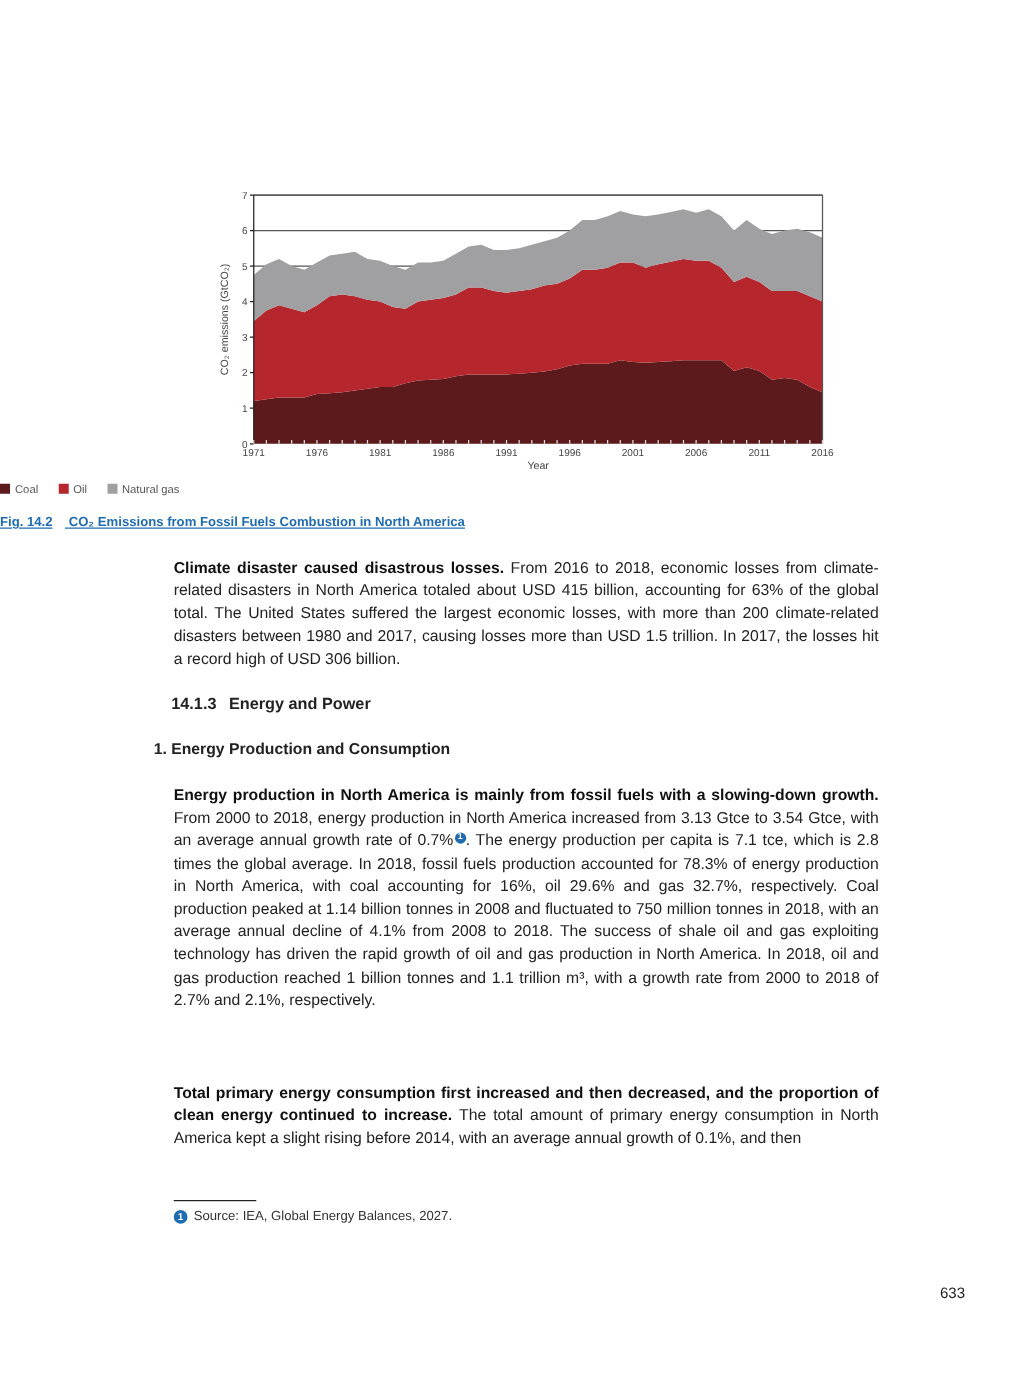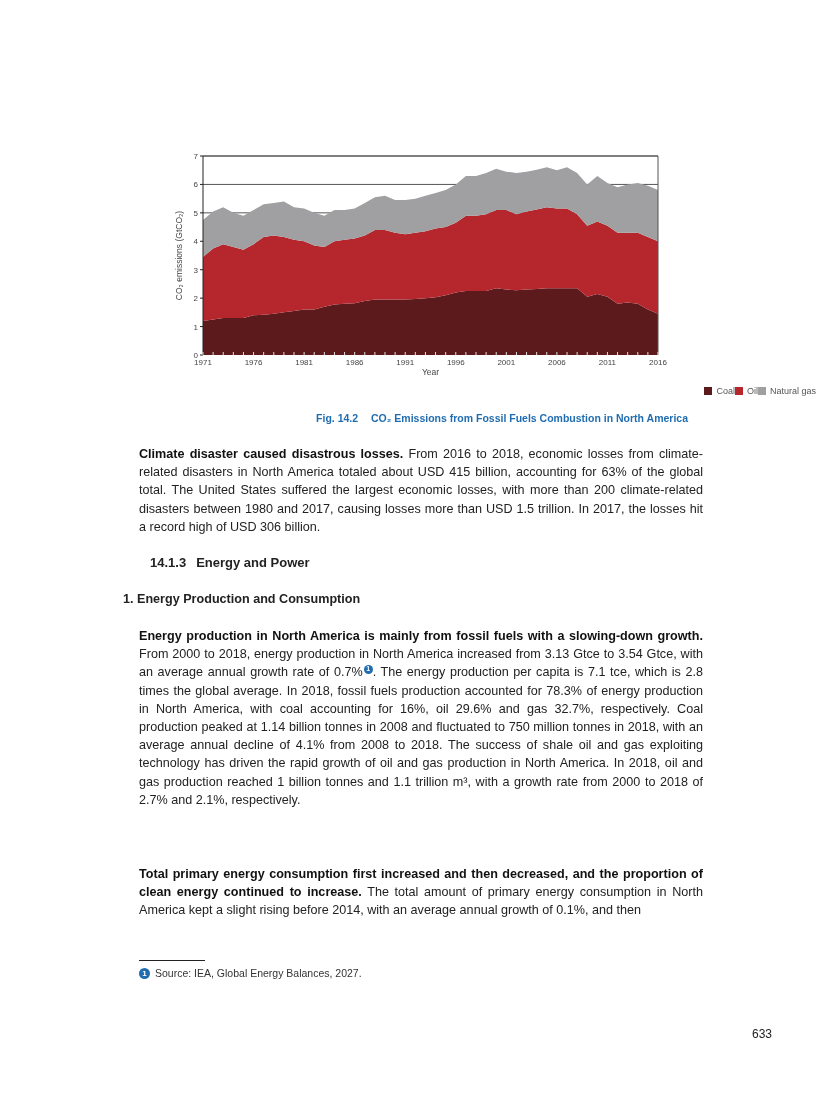--- a/index.html
+++ b/index.html
@@ -1,26 +1,26 @@
 <!DOCTYPE html>
 <html><head>
 <meta charset="utf-8">
 <style>
   html, body { margin: 0; padding: 0; background: #ffffff; }
   body { width: 816px; height: 1100px; position: relative; font-family: "Liberation Sans", sans-serif; color: #1a1a1a; overflow: hidden; }
   .chart-wrap { position: absolute; left: 170px; top: 148px; width: 510px; height: 260px; }
   #chart-svg { position: absolute; left: 0; top: 0; }
-  .legend { position: absolute; left: 0; top: 386px; width: 816px; display: flex; justify-content: flex-end; font-size: 9px; color: #555; }
+  .legend { position: absolute; left: 0; top: 386px; width: 816px; display: flex; justify-content: flex-start; gap: 16px; font-size: 9px; color: #555; }
   .legend-item { display: flex; align-items: center; gap: 4px; }
   .legend-swatch { width: 8px; height: 8px; display: inline-block; }
-  .fig-caption { position: absolute; top: 412px; left: 0; width: 688px; text-align: right; font-size: 10.5px; font-weight: bold; color: #1f6db0; }
+  .fig-caption { position: absolute; top: 412px; left: 0; width: 688px; text-align: left; font-size: 10.5px; font-weight: bold; color: #1f6db0; text-decoration: underline; }
   .fig-caption .fig-num { margin-right: 10px; }
   .body-text { position: absolute; left: 139px; width: 564px; font-size: 12.6px; line-height: 18.2px; text-align: justify; color: #222; }
   .body-text b { color: #111; }
-  .heading1 { position: absolute; left: 150px; top: 555px; font-size: 13px; font-weight: bold; color: #222; }
+  .heading1 { position: absolute; left: 137px; top: 555px; font-size: 13px; font-weight: bold; color: #222; }
   .heading1 .num { margin-right: 10px; }
   .heading2 { position: absolute; left: 123px; top: 592px; font-size: 12.6px; font-weight: bold; color: #222; }
   .footnote-rule { position: absolute; left: 139px; top: 960px; width: 66px; border-top: 1px solid #222; }
   .footnote { position: absolute; left: 139px; top: 967px; font-size: 10.5px; color: #333; display: flex; align-items: center; gap: 5px; }
   .fn-badge { display: inline-flex; width: 11px; height: 11px; border-radius: 50%; background: #1f6db0; color: #fff; font-size: 8px; font-weight: bold; align-items: center; justify-content: center; }
   .sup-badge { display: inline-flex; width: 9px; height: 9px; border-radius: 50%; background: #1f6db0; color: #fff; font-size: 7px; font-weight: bold; align-items: center; justify-content: center; vertical-align: super; margin-left: 1px; }
   .page-number { position: absolute; left: 752px; top: 1027px; font-size: 12px; color: #222; }
 </style>
 </head>
 <body>

